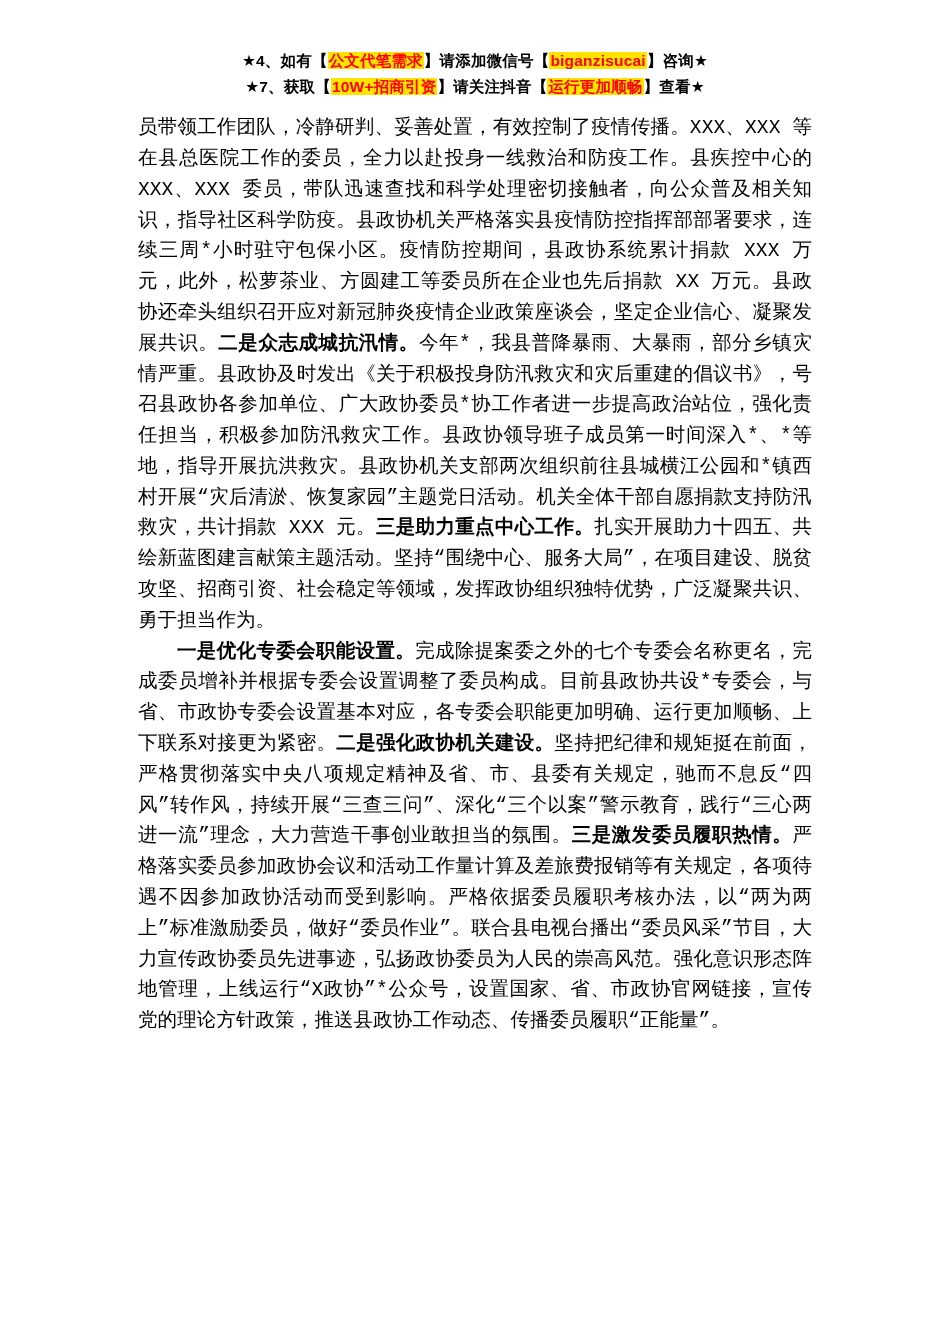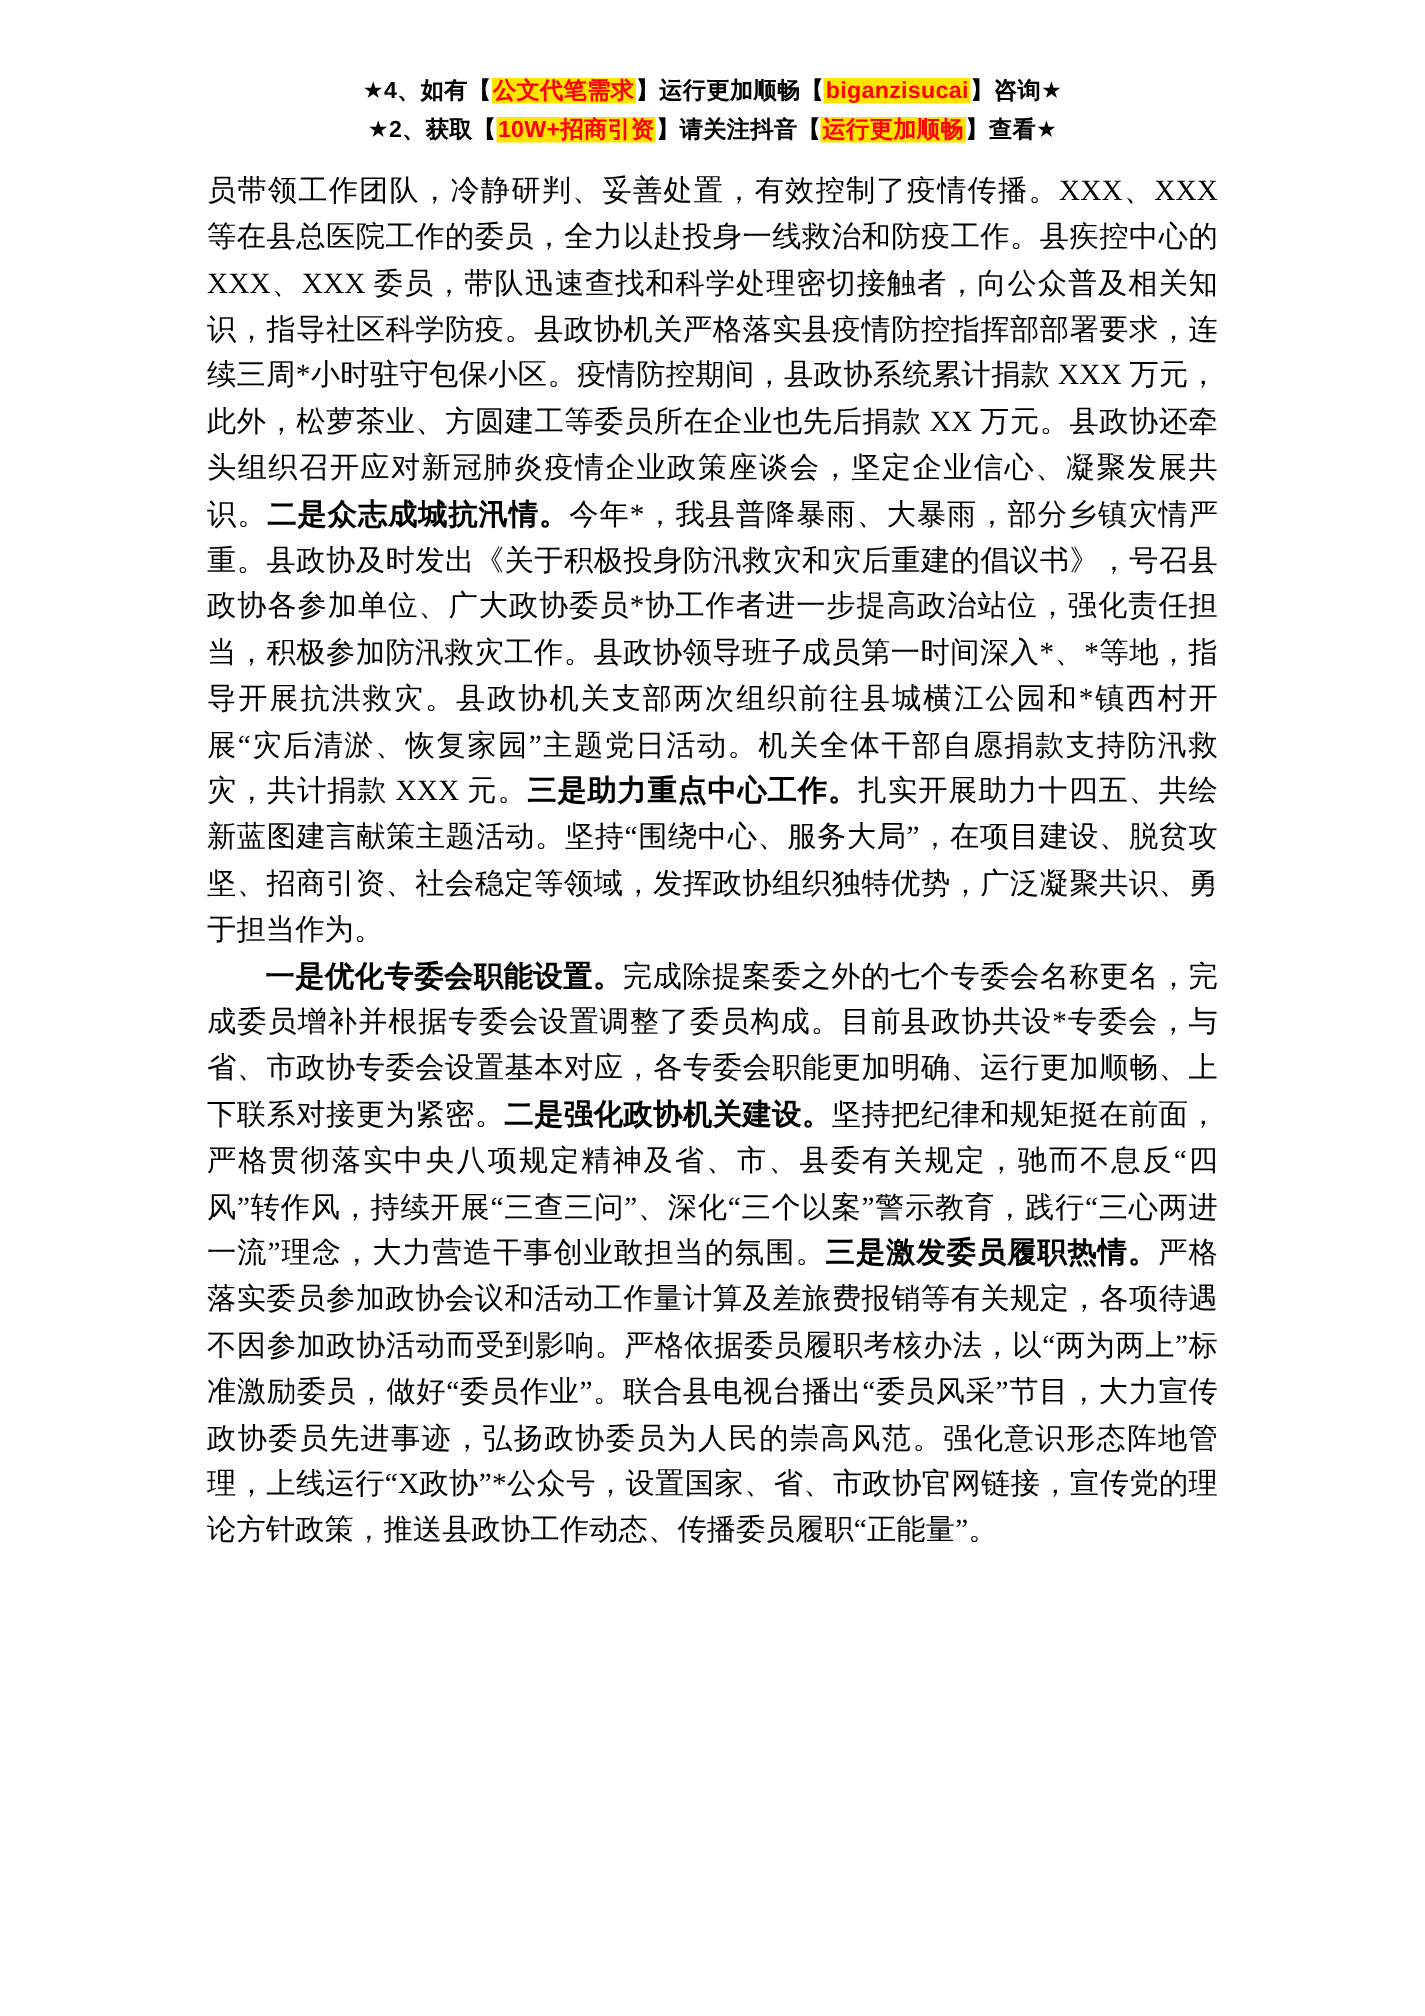--- a/index.html
+++ b/index.html
@@ -44,20 +44,21 @@
   }
   .ul {
   }
   
   .doc {
     font-size: 19.5px;
     line-height: 1.58;
     text-align: justify;
     text-justify: inter-ideograph;
     letter-spacing: 0.1px;
+    font-family: Liberation Mono, monospace;
   }
   .doc p {
     margin: 0;
     text-indent: 0;
   }
   .doc p.indent {
     text-indent: 2em;
   }
   .doc b {
     font-weight: bold;
@@ -65,22 +66,22 @@
   .spacer-bottom {
     height: 330px;
   }
 </style>
 </head>
 <body>
 
 <div class="page">
 
   <div class="promo promo-top">
-    <div class="line"><span>★4、如有【</span><span class="hl-red">公文代笔需求</span><span>】运行更加顺畅【</span><span class="hl-red">biganzisucai</span><span>】咨询★</span></div>
-    <div class="line"><span>★2、获取【</span><span class="hl-red">10W+招商引资</span><span>】请</span><span class="ul">关注</span><span>抖音【</span><span class="hl-red">运行更加顺畅</span><span>】查看★</span></div>
+    <div class="line"><span>★4、如有【</span><span class="hl-red">公文代笔需求</span><span>】请添加微信号【</span><span class="hl-red">biganzisucai</span><span>】咨询★</span></div>
+    <div class="line"><span>★7、获取【</span><span class="hl-red">10W+招商引资</span><span>】请</span><span class="ul">关注</span><span>抖音【</span><span class="hl-red">运行更加顺畅</span><span>】查看★</span></div>
   </div>
 
   <div class="doc">
 
     <p><span>员带领工作团队，冷静研判、妥善处置，有效控制了疫情传播。XXX、XXX 等在县总医院工作的委员，全力以赴投身一线救治和防疫工作。县疾控中心的 XXX、XXX 委员，带队迅速查找和科学处理密切接触者，向公众普及相关知识，指导社区科学防疫。县政协机关严格落实县疫情防控指挥部部署要求，连续三周*小时驻守包保小区。疫情防控期间，县政协系统累计捐款 XXX 万元，此外，松萝茶业、方圆建工等委员所在企业也先后捐款 XX 万元。县政协还牵头组织召开应对新冠肺炎疫情企业政策座谈会，坚定企业信心、凝聚发展共识。</span><b>二是众志成城抗汛情。</b><span>今年*，我县普降暴雨、大暴雨，部分乡镇灾情严重。县政协及时发出《关于积极投身防汛救灾和灾后重建的倡议书》，号召县政协各参加单位、广大政协委员*协工作者进一步提高政治站位，强化责任担当，积极参加防汛救灾工作。县政协领导班子成员第一时间深入*、*等地，指导开展抗洪救灾。县政协机关支部两次组织前往县城横江公园和*镇西村开展“灾后清淤、恢复家园”主题党日活动。机关全体干部自愿捐款支持防汛救灾，共计捐款 XXX 元。</span><b>三是助力重点中心工作。</b><span>扎实开展助力十四五、共绘新蓝图建言献策主题活动。坚持“围绕中心、服务大局”，在项目建设、脱贫攻坚、招商引资、社会稳定等领域，发挥政协组织独特优势，广泛凝聚共识、勇于担当作为。</span></p>
 
 
     <p class="indent"><b>一是优化专委会职能设置。</b><span>完成除提案委之外的七个专委会名称更名，完成委员增补并根据专委会设置调整了委员构成。目前县政协共设*专委会，与省、市政协专委会设置基本对应，各专委会职能更加明确、运行更加顺畅、上下联系对接更为紧密。</span><b>二是强化政协机关建设。</b><span>坚持把纪律和规矩挺在前面，严格贯彻落实中央八项规定精神及省、市、县委有关规定，驰而不息反“四风”转作风，持续开展“三查三问”、深化“三个以案”警示教育，践行“三心两进一流”理念，大力营造干事创业敢担当的氛围。</span><b>三是激发委员履职热情。</b><span>严格落实委员参加政协会议和活动工作量计算及差旅费报销等有关规定，各项待遇不因参加政协活动而受到影响。严格依据委员履职考核办法，以“两为两上”标准激励委员，做好“委员作业”。联合县电视台播出“委员风采”节目，大力宣传政协委员先进事迹，弘扬政协委员为人民的崇高风范。强化意识形态阵地管理，上线运行“X政协”*公众号，设置国家、省、市政协官网链接，宣传党的理论方针政策，推送县政协工作动态、传播委员履职“正能量”。</span></p>
 
   </div>

